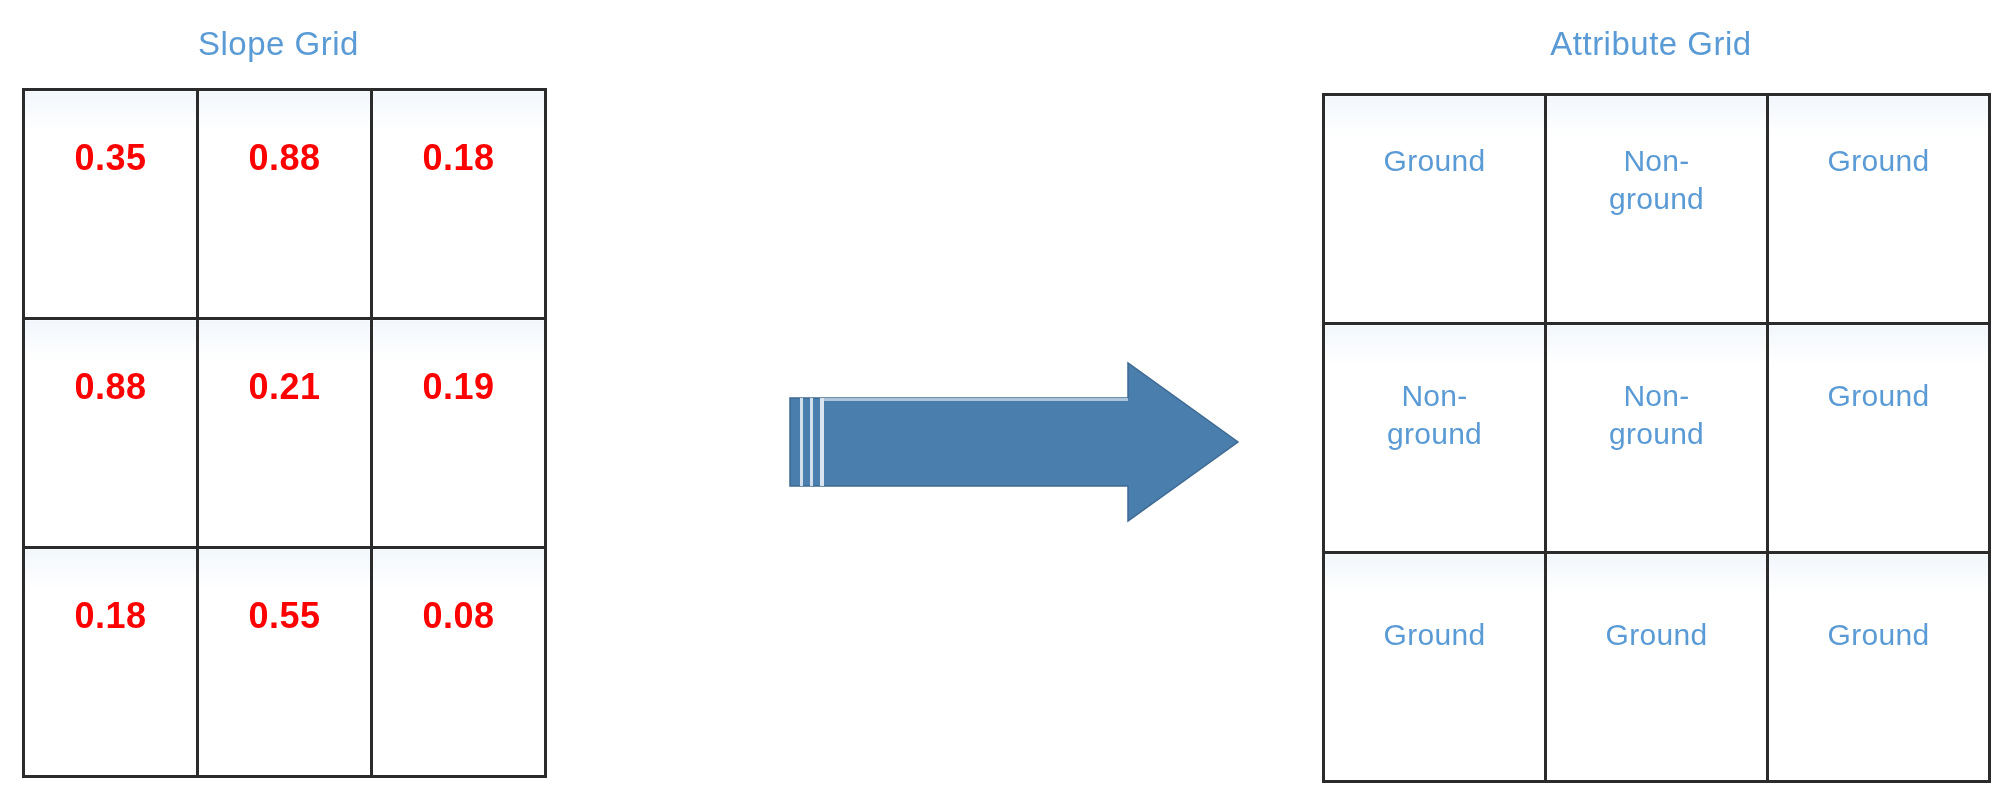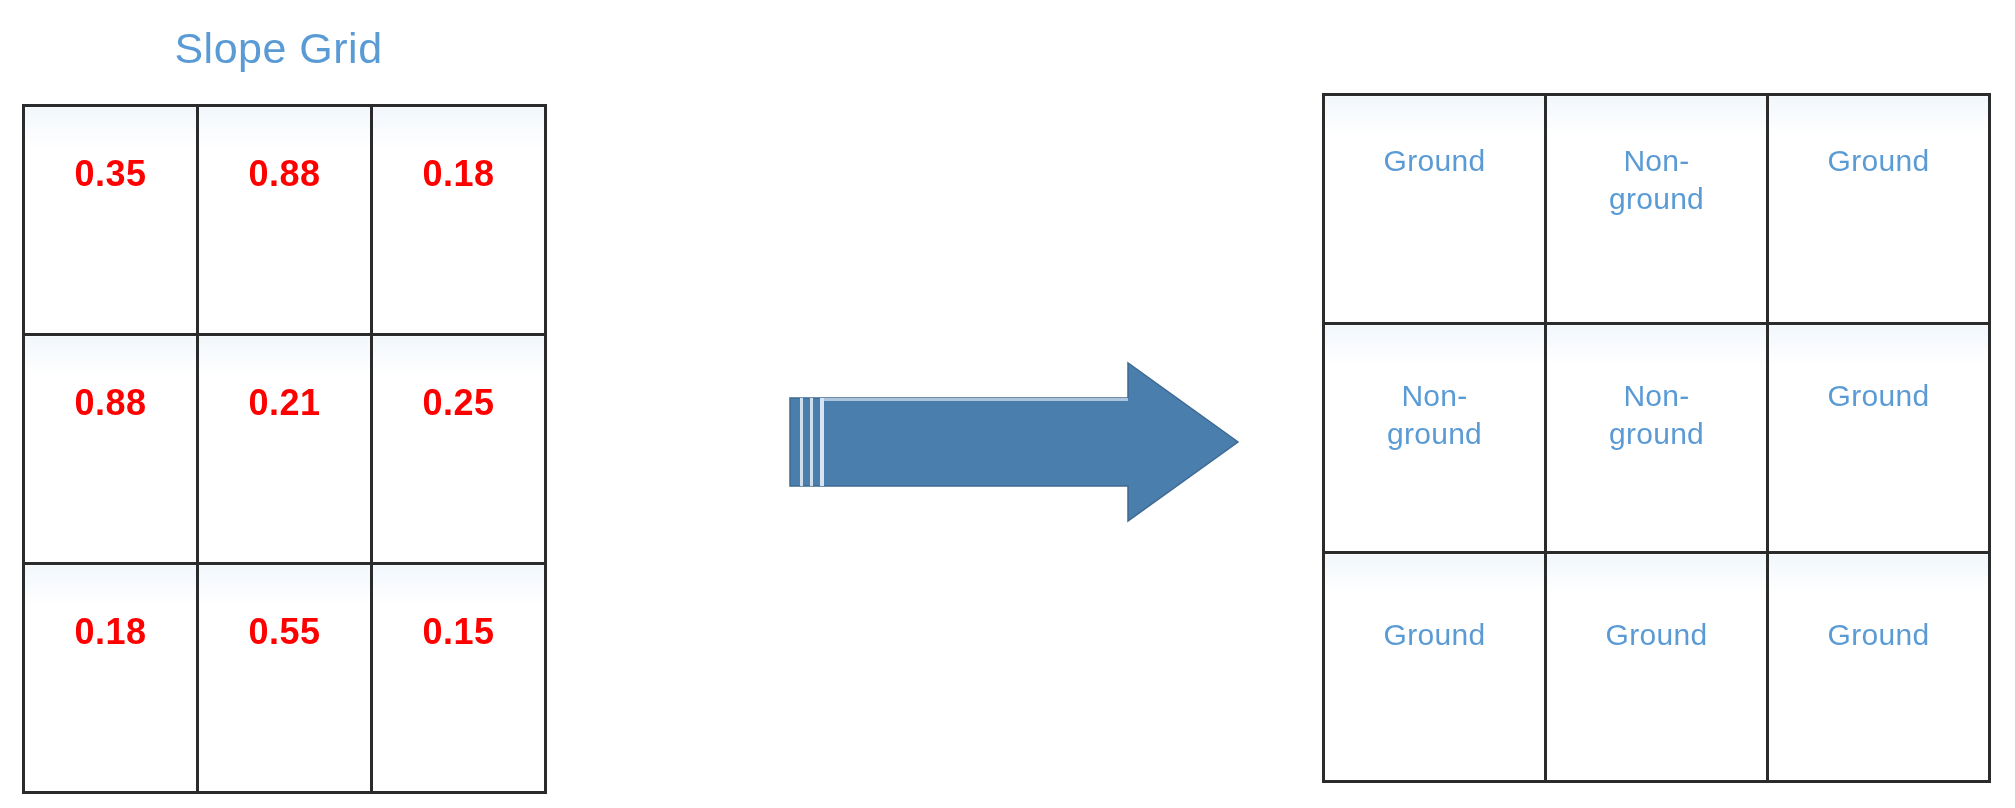--- a/index.html
+++ b/index.html
@@ -16,21 +16,21 @@
     width: 2015px;
     height: 808px;
     background: #ffffff;
     overflow: hidden;
   }
 
   
   .grid-title {
     position: absolute;
     font-family: "Liberation Sans", sans-serif;
-    font-size: 43px;
+    font-size: 33px;
     font-weight: 400;
     color: #5B9BD5;
     letter-spacing: 0.5px;
     white-space: nowrap;
     text-align: center;
     line-height: 1;
   }
   #slope-title   { left: 22px;   top: 27px;  width: 513px; }
   #attr-title    { left: 1322px; top: 27px;  width: 658px; }
 
@@ -51,21 +51,21 @@
   .cell-text {
     display: block;
     width: 100%;
     text-align: center;
     box-sizing: border-box;
   }
 
   
   #slope-grid {
     left: 22px;
-    top: 104px;
+    top: 88px;
     width: 513px;
     height: 679px;
   }
   #slope-grid td { width: 171px; height: 226px; }
   #slope-grid .cell-text {
     font-size: 36px;
     font-weight: bold;
     color: #FF0000;
     padding-top: 48px;
     line-height: 1.05;
@@ -124,50 +124,51 @@
           </td>
       </tr>
       <tr>
         <td>
             <span class="cell-text">0.88</span>
           </td>
         <td>
             <span class="cell-text">0.21</span>
           </td>
         <td>
-            <span class="cell-text">0.25</span>
+            <span class="cell-text">0.19</span>
           </td>
       </tr>
       <tr>
         <td>
             <span class="cell-text">0.18</span>
           </td>
         <td>
             <span class="cell-text">0.55</span>
           </td>
         <td>
-            <span class="cell-text">0.15</span>
+            <span class="cell-text">0.08</span>
           </td>
       </tr>
     </tbody>
   </table>
 
   <div id="arrow-wrap">
     <svg viewBox="0 0 452 168" preserveAspectRatio="none" aria-hidden="true">
 
       <path d="M2,40 L340,40 L340,5 L450,84 L340,163 L340,128 L2,128 Z" fill="#4A7EAD" stroke="#3E6A93" stroke-width="1.5"></path>
 
       <rect x="12" y="40" width="3" height="88" fill="#e9f0f7" opacity="0.85"></rect>
       <rect x="22" y="40" width="3" height="88" fill="#e9f0f7" opacity="0.85"></rect>
       <rect x="32" y="40" width="4" height="88" fill="#e9f0f7" opacity="0.9"></rect>
 
       <rect x="36" y="40" width="304" height="3" fill="#d7e4f0" opacity="0.7"></rect>
     </svg>
   </div>
 
+  <div class="grid-title" id="attr-title">Attribute Grid</div>
 
   <table class="grid" id="attr-grid">
     <tbody>
       <tr>
         <td>
             <span class="cell-text">Ground</span>
           </td>
         <td>
             <span class="cell-text">Non-
 ground</span>

